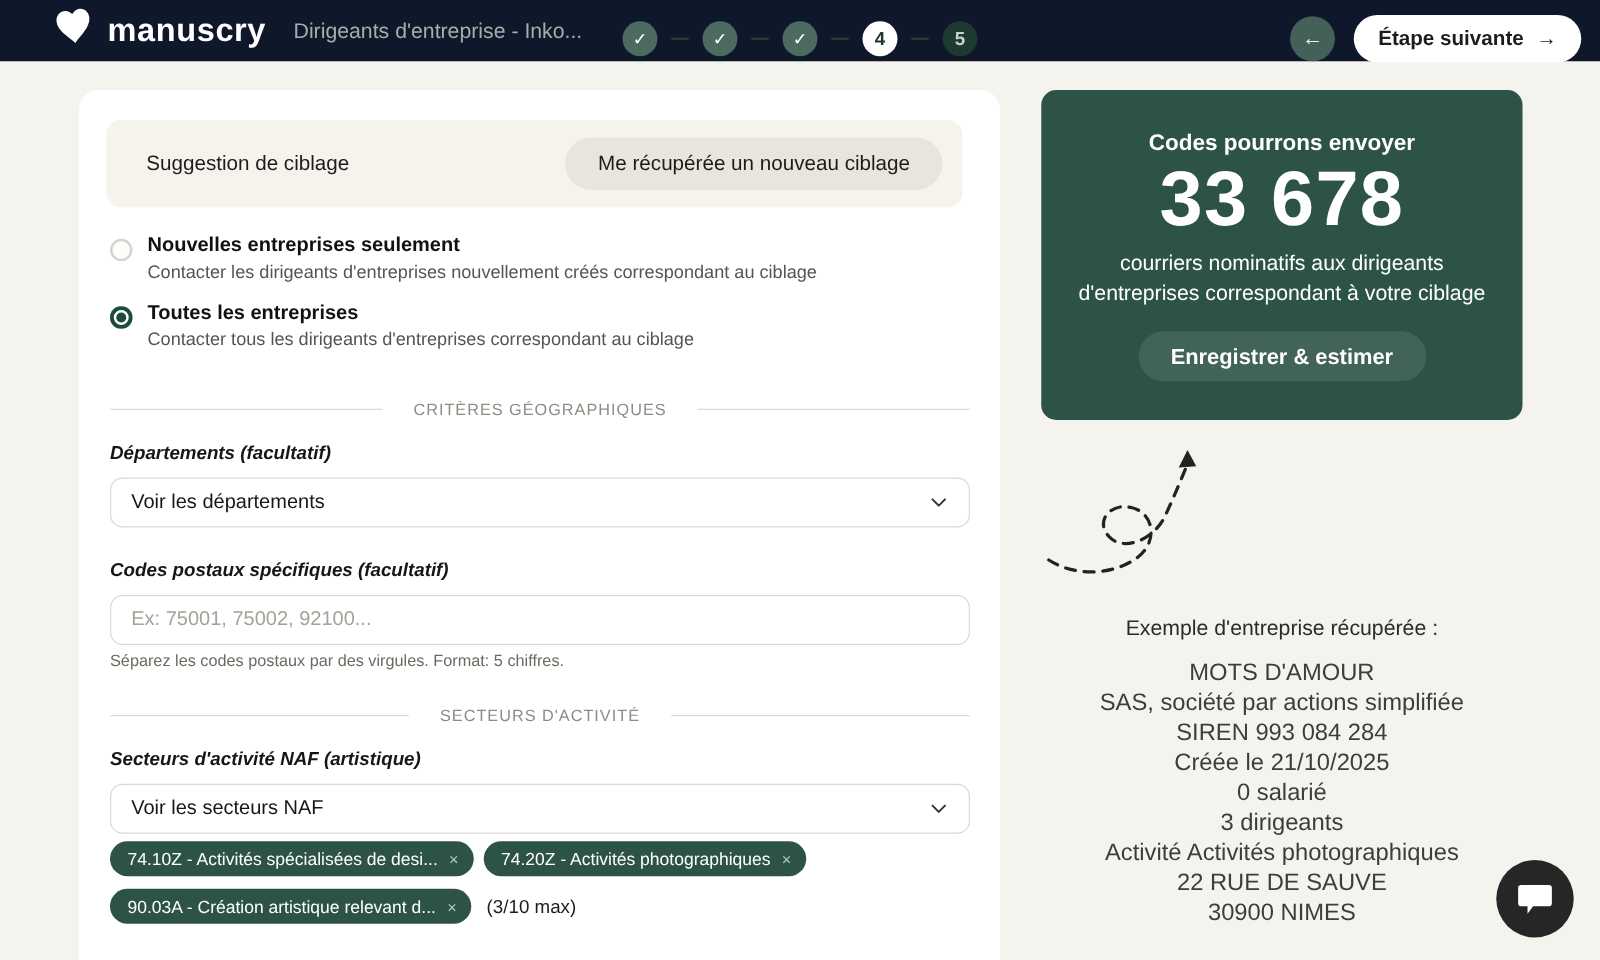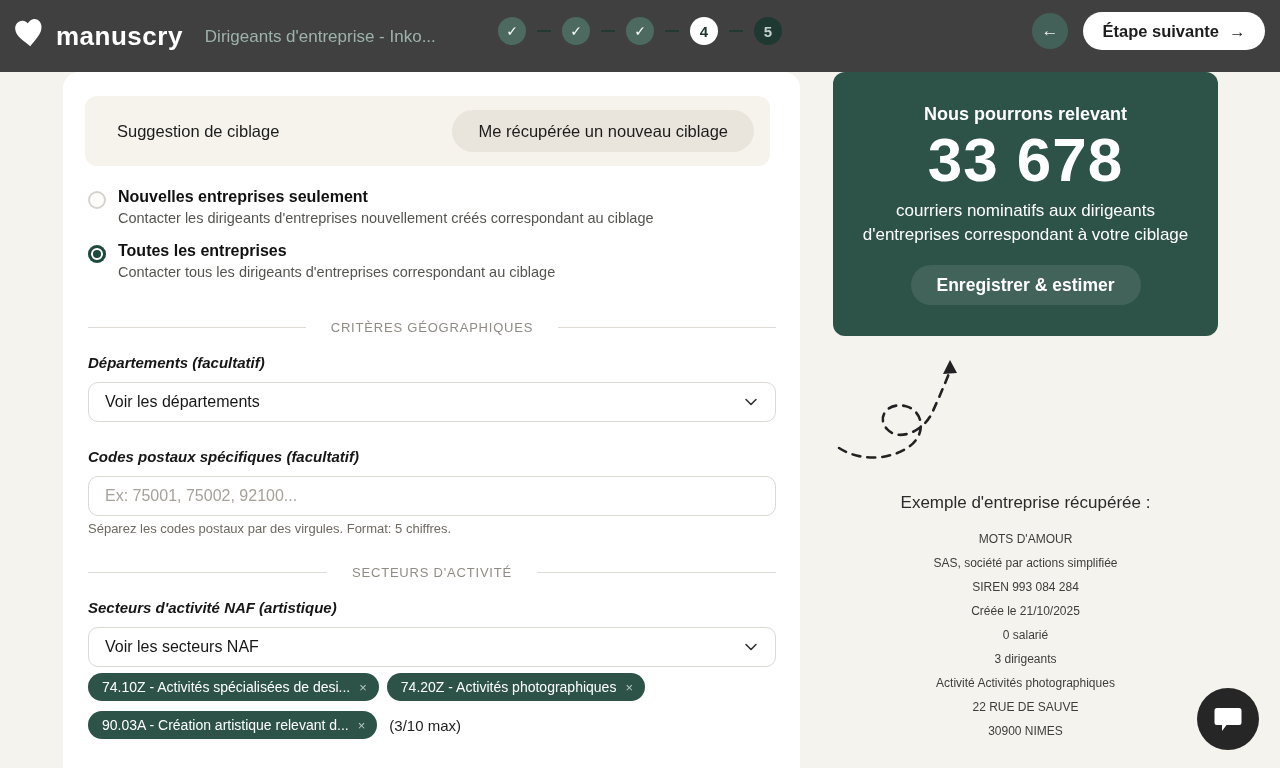--- a/index.html
+++ b/index.html
@@ -1,20 +1,20 @@
 <!DOCTYPE html>
 <html><head>
 <meta charset="utf-8">
 <style>
   * { margin:0; padding:0; box-sizing:border-box; }
   html,body { width:1280px; height:768px; overflow:hidden; }
   body { background:#f5f3ee; font-family:"Liberation Sans", sans-serif; color:#1b1b1b; position:relative; }
 
   
-  .header { position:absolute; top:0; left:0; width:1280px; height:72px; background:#404040; display:flex; align-items:center; }
+  .header { position:absolute; top:0; left:0; width:1280px; height:49px; background:#0f172a; display:flex; align-items:center;padding-left:30px; }
   .logo { display:flex; align-items:center; margin-left:10px; }
   .logo svg { width:38px; height:38px; transform:rotate(-6deg); }
   .brand { color:#ffffff; font-size:26px; font-weight:700; letter-spacing:0.5px; margin-left:8px; }
   .campaign-title { margin-left:22px; width:280px; color:#9db2aa; font-size:17px; line-height:21px; font-weight:500; }
   .stepper { position:absolute; left:498px; top:17px; display:flex; align-items:center; }
   .step { width:28px; height:28px; border-radius:50%; display:flex; align-items:center; justify-content:center; font-size:15px; }
   .step.done { background:#4d6a61; color:#ffffff; font-size:14px; }
   .step.current { background:#ffffff; color:#1d352d; font-weight:700; }
   .step.upcoming { background:#1e3931; color:#c6d1cc; font-weight:600; }
   .step-dash { width:14px; height:2px; background:#1f3b33; margin:0 11px; }
@@ -64,21 +64,21 @@
   .estimate-card { position:absolute; left:833px; top:72px; width:385px; height:264px; background:#2d5348; border-radius:12px; color:#ffffff; text-align:center; }
   .card-intro { margin-top:32px; font-size:18px; font-weight:700; }
   .card-count { margin-top:2px; font-size:62px; font-weight:700; letter-spacing:1px; line-height:66px; }
   .card-desc { margin:6px 28px 0; font-size:17px; line-height:24px; }
   .card-btn { margin-top:18px; height:40px; border-radius:20px; background:#41635a; border:none; color:#ffffff; font-size:17.5px; font-weight:600; padding:0 26px; cursor:pointer; font-family:"Liberation Sans", sans-serif; }
 
   .doodle { position:absolute; left:833px; top:358px; width:140px; height:110px; }
 
   .example { position:absolute; left:823px; top:493px; width:405px; text-align:center; }
   .example-heading { font-size:17px; color:#2b2b2b; font-weight:500; margin-bottom:14px; }
-  .example-line { font-size:12px; color:#3d3d3d; line-height:24px; }
+  .example-line { font-size:19px; color:#3d3d3d; line-height:24px; }
 
   .chat-btn { position:absolute; left:1197px; top:688px; width:62px; height:62px; border-radius:50%; background:#262626; border:none; cursor:pointer; display:flex; align-items:center; justify-content:center; }
 </style>
 </head>
 <body>
 
 <div class="header">
   <div class="logo">
     <span>
       <svg viewBox="0 0 46 46">
@@ -187,21 +187,21 @@
     </span>
     <span class="tag">
       <span>90.03A - Création artistique relevant d...</span>
       <span class="tag-close">×</span>
     </span>
     <span class="tag-count">(3/10 max)</span>
   </div>
 </div>
 
 <div class="estimate-card">
-  <div class="card-intro">Nous pourrons relevant</div>
+  <div class="card-intro">Codes pourrons envoyer</div>
   <div class="card-count">33 678</div>
   <div class="card-desc">courriers nominatifs aux dirigeants d'entreprises correspondant à votre ciblage</div>
   <button class="card-btn">Enregistrer &amp; estimer</button>
 </div>
 
 <svg class="doodle" viewBox="0 0 140 110">
   <path d="M6 90 C28 104 58 102 77 88 C94 75 90 52 72 48 C55 44 43 59 54 71 C65 84 90 74 99 55 C105 42 111 28 117 13" fill="none" stroke="#222222" stroke-width="2.6" stroke-dasharray="8 7" stroke-linecap="round"></path>
   <polygon points="117,2 110,16 124,15" fill="#222222"></polygon>
 </svg>
 

